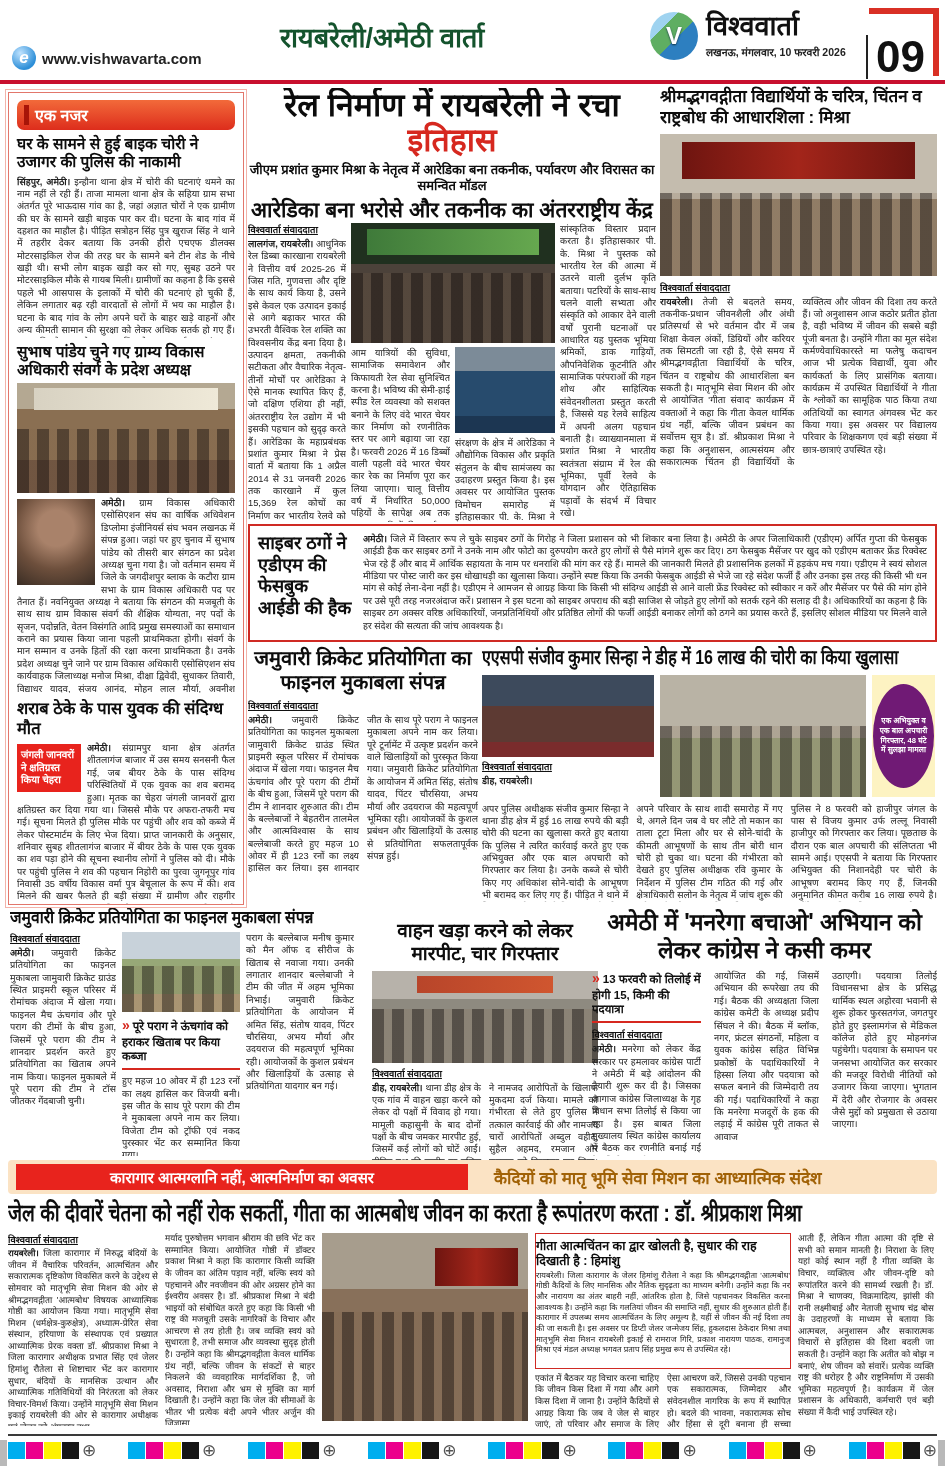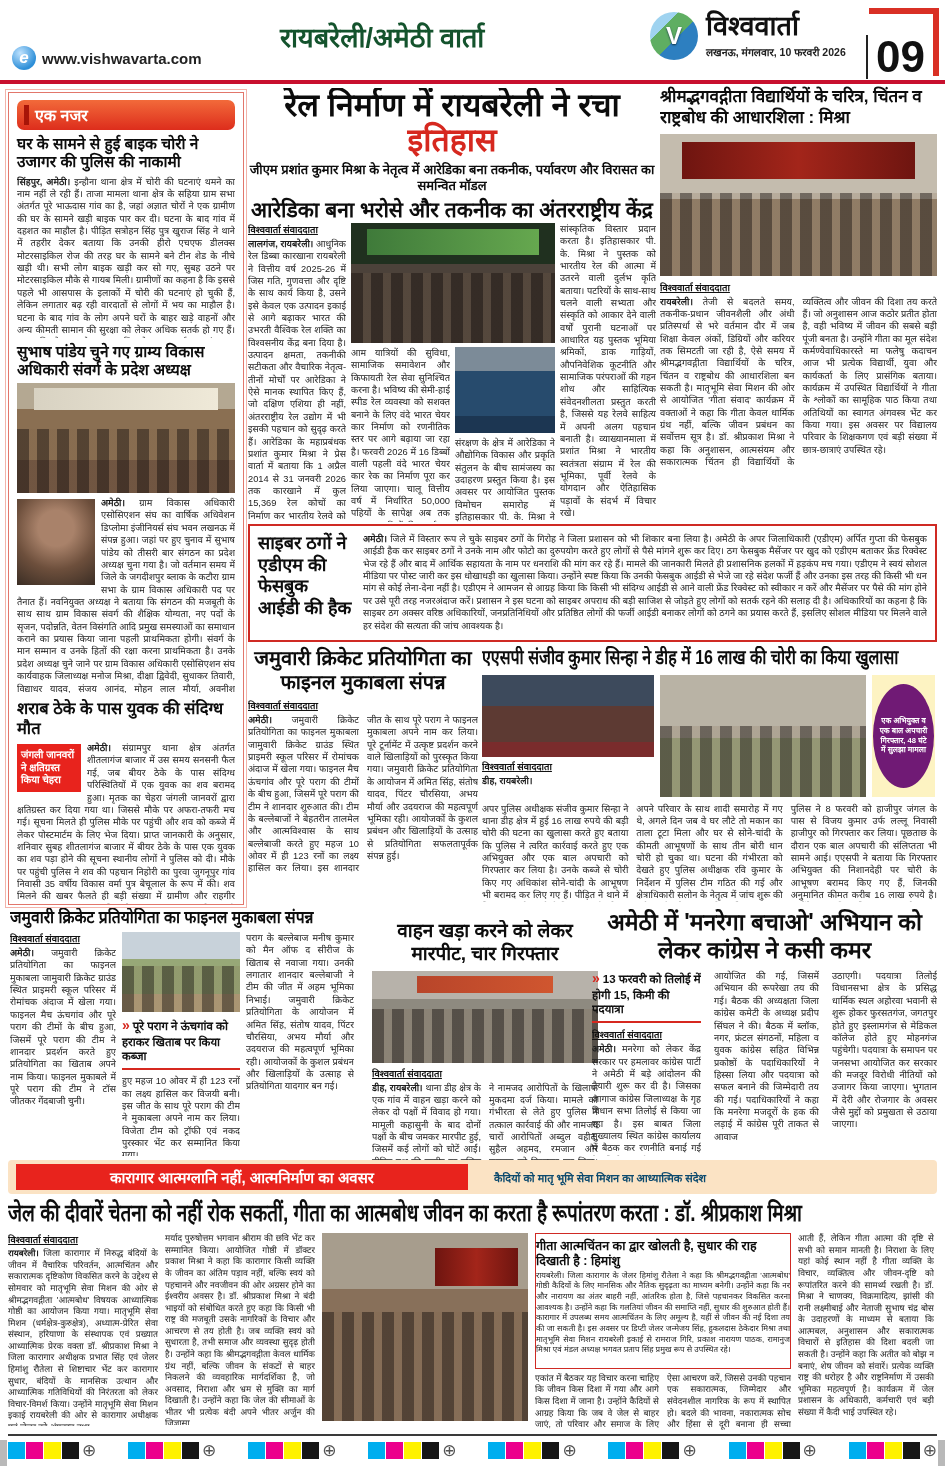--- a/index.html
+++ b/index.html
@@ -44,21 +44,21 @@
   .portrait{float:left;width:78px;height:86px;margin:2px 6px 2px 0;background:radial-gradient(circle at 50% 34%,#a9826a 0 26%,#6d4f3c 60%,#3a2d24);}
   
   .cyberbox{position:absolute;left:248px;top:524px;width:689px;height:118px;border:2px solid #cf2a24;padding:7px 8px;display:flex;gap:10px;background:#fff;}
   .cyber-label{width:95px;font-weight:900;font-size:18px;line-height:1.2;color:#0d0d0d;flex:none;}
   
   .circlebadge{width:63px;height:122px;background:#fdf3c2;display:flex;align-items:center;justify-content:center;flex:none;}
   .circlebadge .c{width:61px;height:104px;border-radius:50%;background:#701a75;color:#fff;font-weight:800;font-size:7.6px;line-height:1.3;display:flex;align-items:center;justify-content:center;text-align:center;padding:6px 5px;}
   
   .strip{display:flex;align-items:center;height:34px;background:var(--peach);border-radius:4px;}
   .strip-red{margin-left:8px;width:452px;height:26px;background:#e8231d;color:#fff;font-weight:800;font-size:15px;display:flex;align-items:center;justify-content:center;border-radius:0;flex:none;}
-  .strip-txt{margin-left:26px;font-weight:800;font-size:11px;color:#0c4a6e;}
+  .strip-txt{margin-left:26px;font-weight:800;font-size:17px;color:#a16207;}
   .condense{white-space:nowrap;transform-origin:0 50%;}
   .himanshu-box{border:1.5px solid #cf2a24;padding:5px 0;background:#fff;}
   
   .cmyk-row{position:absolute;left:8px;top:1442px;width:929px;display:flex;justify-content:space-between;}
   .cmyk-g{display:flex;align-items:center;gap:1px;}
   .sq{width:17px;height:17px;display:inline-block;}
   .sq.c{background:var(--cyan);} .sq.m{background:var(--magenta);} .sq.y{background:var(--yellow);} .sq.k{background:var(--black);}
   .reg{font-size:17px;line-height:17px;color:#555;padding-left:2px;}
   .edge{position:absolute;width:7px;height:26px;background:#b9b9b9;top:1440px;}
 </style>

